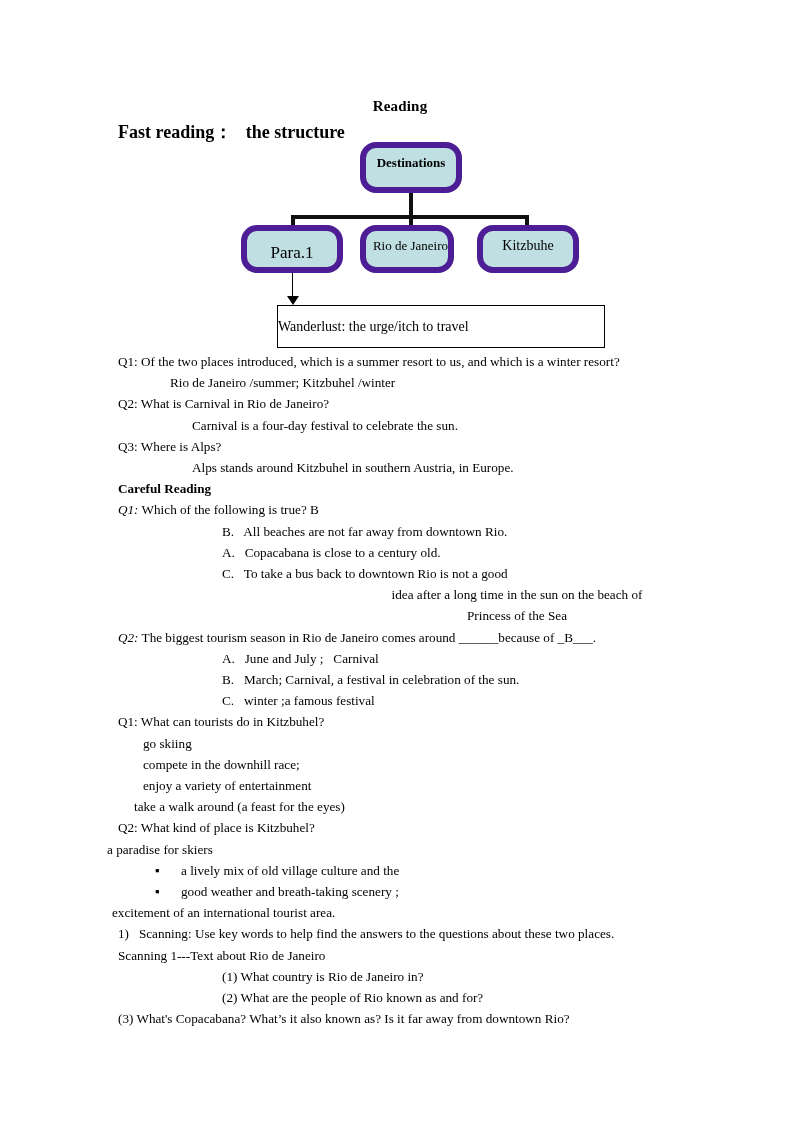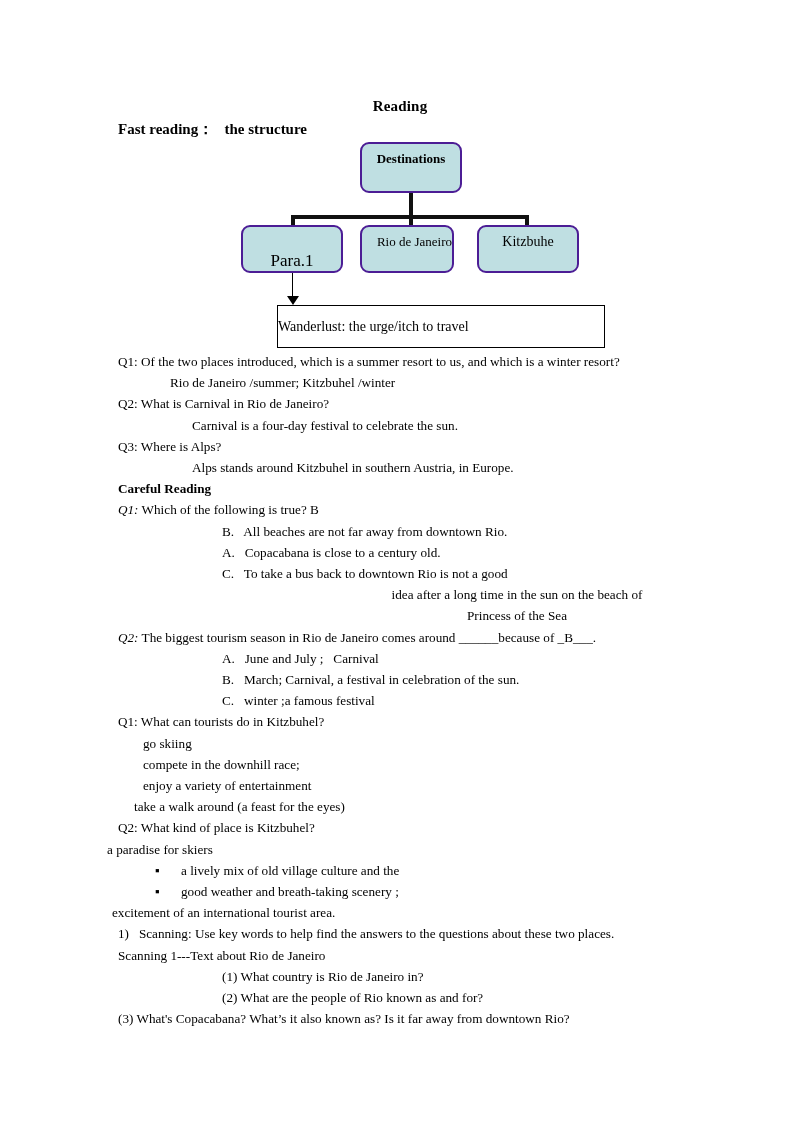--- a/index.html
+++ b/index.html
@@ -27,38 +27,38 @@
     width: 800px;
     text-align: center;
     font-size: 15px;
     font-weight: bold;
     letter-spacing: 0.2px;
   }
   .subhead {
     position: absolute;
     left: 118px;
     top: 120px;
-    font-size: 15px;
+    font-size: 18px;
     font-weight: bold;
     white-space: pre;
   }
 
   
   .diagram {
     position: absolute;
     left: 0;
     top: 130px;
     width: 800px;
     height: 230px;
   }
   .node {
     position: absolute;
     background: #bfdfe2;
-    border: 2px solid #4c1d95;
-    border-radius: 9px;
+    border: 6px solid #4c1d95;
+    border-radius: 16px;
     box-sizing: border-box;
     display: flex;
     align-items: flex-start;
     justify-content: center;
     box-shadow: 0 0 0 0 transparent;
   }
   .node span {
     display: block;
     padding-top: 7px;
   }
@@ -70,21 +70,21 @@
     font-size: 13px;
     font-weight: bold;
   }
   #node-para1 {
     left: 241px;
     top: 95px;
     width: 102px;
     height: 48px;
     font-size: 17px;
   }
-  #node-para1 span { padding-top: 24px; }
+  #node-para1 span { padding-top: 12px; }
   #node-rio {
     left: 360px;
     top: 95px;
     width: 94px;
     height: 48px;
     font-size: 13px;
     justify-content: flex-end;
   }
   #node-kitzbuhe {
     left: 477px;

